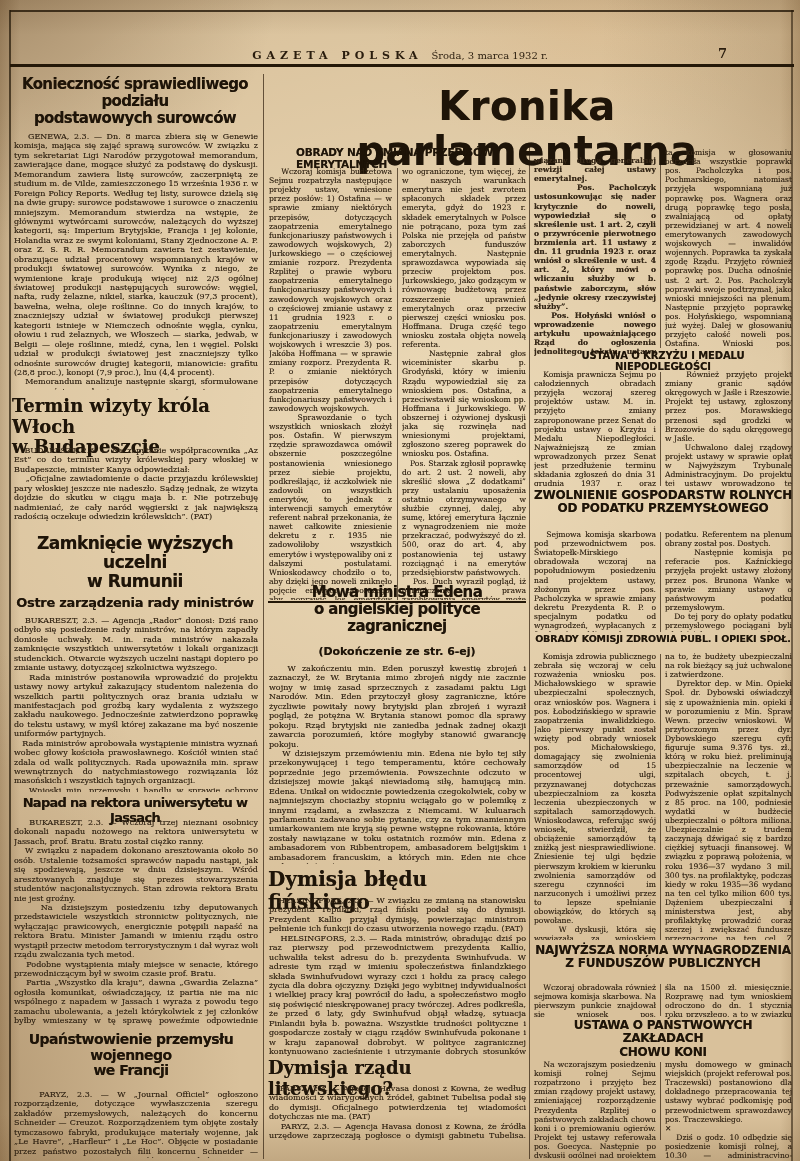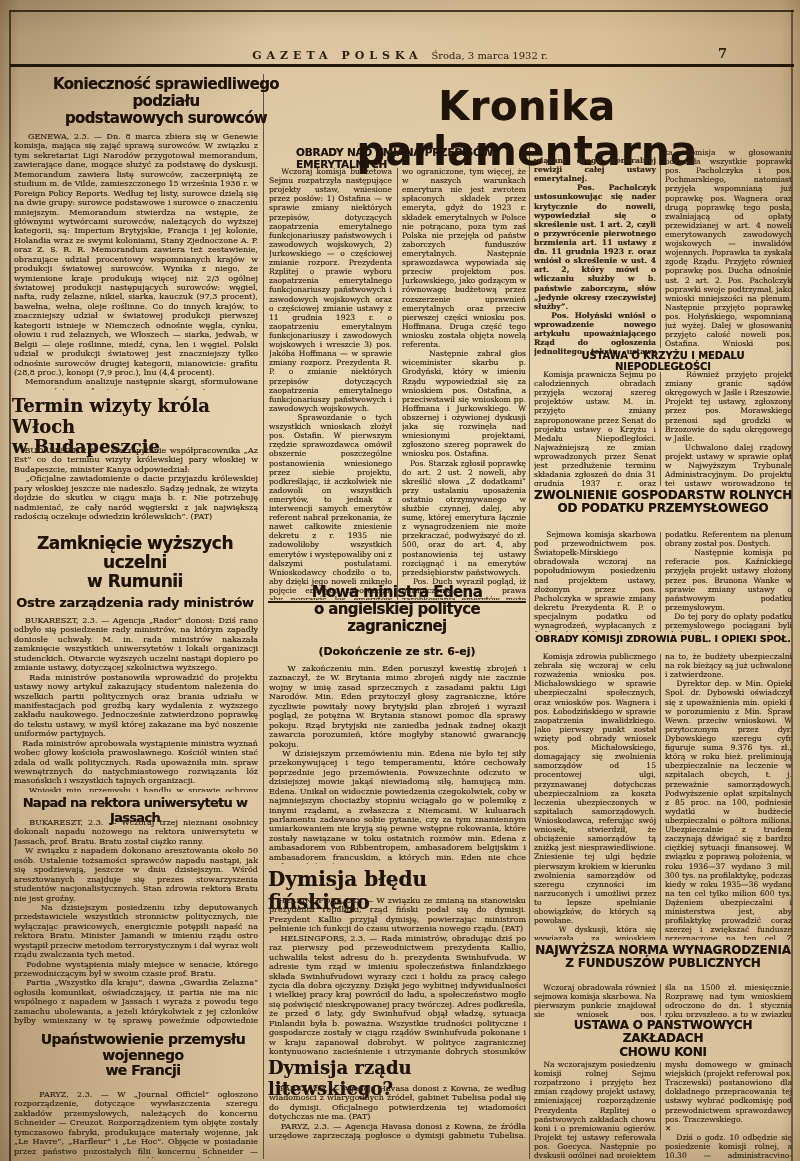--- a/index.html
+++ b/index.html
@@ -48,21 +48,21 @@
   <div class="vline" style="left:263px;top:74px;height:1085px;"></div>
   <div class="vline" style="left:529px;top:144px;height:1015px;"></div>
   <div class="vline" style="left:397px;top:168px;height:432px;"></div>
   <div class="vline" style="left:660px;top:148px;height:200px;"></div>
   <div class="vline" style="left:660px;top:372px;height:114px;"></div>
   <div class="vline" style="left:660px;top:532px;height:100px;"></div>
   <div class="vline" style="left:660px;top:654px;height:286px;"></div>
   <div class="vline" style="left:660px;top:984px;height:32px;"></div>
   <div class="vline" style="left:660px;top:1062px;height:78px;"></div>
 
-  <div class="abs head-sans" style="left:12px;top:76px;width:246px;font-size:15px;letter-spacing:-0.6px;padding-left:31px;">Konieczność sprawiedliwego podziału
+  <div class="abs head-sans" style="left:12px;top:76px;width:246px;font-size:15px;letter-spacing:-0.6px;">Konieczność sprawiedliwego podziału
 podstawowych surowców</div>
   <div class="abs body-text" style="left:14px;top:132px;width:244px;height:258px;">   GENEWA, 2.3. — Dn. 8 marca zbiera się w Genewie komisja, mająca się zająć sprawą surowców. W związku z tym sekretariat Ligi Narodów przygotował memorandum, zawierające dane, mogące służyć za podstawę do dyskusji. Memorandum zawiera listę surowców, zaczerpniętą ze studium m. de Vilde, zamieszczonego 15 września 1936 r. w Foreign Policy Reports. Według tej listy, surowce dzielą się na dwie grupy: surowce podstawowe i surowce o znaczeniu mniejszym. Memorandum stwierdza na wstępie, że głównymi wytwórcami surowców, należących do wyższej kategorii, są: Imperium Brytyjskie, Francja i jej kolonie, Holandia wraz ze swymi koloniami, Stany Zjednoczone A. P. oraz Z. S. R. R. Memorandum zawiera też zestawienie, obrazujące udział procentowy wspomnianych krajów w produkcji światowej surowców. Wynika z niego, że wymienione kraje produkują więcej niż 2/3 ogólnej światowej produkcji następujących surowców: węgiel, nafta, rudy żelazne, nikiel, siarka, kauczuk (97,3 procent), bawełna, wełna, oleje roślinne. Co do innych krajów, to znaczniejszy udział w światowej produkcji pierwszej kategorii istnieje w Niemczech odnośnie węgla, cynku, ołowiu i rud żelaznych, we Włoszech — siarka, jedwab, w Belgii — oleje roślinne, miedź, cyna, len i węgiel. Polski udział w produkcji światowej jest znaczniejszy tylko odnośnie surowców drugiej kategorii, mianowicie: grafitu (28,8 proc.), konopi (7,9 proc.), lnu (4,4 procent).
    Memorandum analizuje następnie skargi, sformułowane przez państwa, ubogie w surowce i przytacza szereg wniosków oraz sugestii, zmierzających do zmiany istniejącego stanu rzeczy. Wnioski te zmierzają m. in. do zniesienia istniejących obecnie przeszkód w wymianach (kontyngenty, zakazy przywozu, taryfy celne i t. d.), generalizacji istniejącej obecnie tylko na niektórych terytoriach zasady otwartych drzwi, przemiany kolonii na tereny mandatowe, lub poddanie kolonii administracji organów międzynarodowych, zawarcia układów międzynarodowych co do rozdziału surowców, udziału przedstawicieli spożywców w koloniach, produkujących surowce i t. d.
    Memorandum przytacza wreszcie dłuższe ustępy z przemówienia przedstawiciela W. Brytanii Morrisona na ostatnim Zgromadzeniu Ligi Narodów. (PAT)</div>
 
   <div class="abs head-serif" style="left:12px;top:396px;width:246px;font-size:18px;">Termin wizyty króla Włoch
 w Budapeszcie</div>
   <div class="abs body-text" style="left:14px;top:446px;width:244px;height:80px;">   BUDAPESZT, 2.3. — Na zapytanie współpracownika „Az Est” co do terminu wizyty królewskiej pary włoskiej w Budapeszcie, minister Kanya odpowiedział:
    „Oficjalne zawiadomienie o dacie przyjazdu królewskiej pary włoskiej jeszcze nie nadeszło. Sądzę jednak, że wizyta dojdzie do skutku w ciągu maja b. r. Nie potrzebuję nadmieniać, że cały naród węgierski z jak największą radością oczekuje odwiedzin królewskich”. (PAT)</div>
 
@@ -77,21 +77,21 @@
 
   <div class="abs head-sans" style="left:12px;top:796px;width:246px;font-size:13px;letter-spacing:-0.7px;">Napad na rektora uniwersytetu w Jassach</div>
   <div class="abs body-text" style="left:14px;top:818px;width:244px;height:208px;">   BUKARESZT, 2.3. — Wczoraj trzej nieznani osobnicy dokonali napadu nożowego na rektora uniwersytetu w Jassach, prof. Bratu. Bratu został ciężko ranny.
    W związku z napadem dokonano aresztowania około 50 osób. Ustalenie tożsamości sprawców napadu nastąpi, jak się spodziewają, jeszcze w dniu dzisiejszym. Wśród aresztowanych znajduje się prezes stowarzyszenia studentów nacjonalistycznych. Stan zdrowia rektora Bratu nie jest groźny.
    Na dzisiejszym posiedzeniu izby deputowanych przedstawiciele wszystkich stronnictw politycznych, nie wyłączając prawicowych, energicznie potępili napaść na rektora Bratu. Minister Jamandi w imieniu rządu ostro wystąpił przeciw metodom terrorystycznym i dał wyraz woli rządu zwalczania tych metod.
    Podobne wystąpienia miały miejsce w senacie, którego przewodniczącym był w swoim czasie prof. Bratu.
    Partia „Wszystko dla kraju”, dawna „Gwardia Zelazna” ogłosiła komunikat, oświadczający, iż partia nie ma nic wspólnego z napadem w Jassach i wyraża z powodu tego zamachu ubolewania, a jeżeli którykolwiek z jej członków byłby wmieszany w tę sprawę poweźmie odpowiednie zarządzenia przeciw niemu. (PAT)
    BUKARESZT, 2.3. — Wczorajszy zamach na rektora uniwersytetu w Jassach, dokonany przypuszczalnie przez ostatnio wydalonych studentów, wywołał w całym społeczeństwie rumuńskim oburzenie. Cała prasa oraz wszystkie stronnictwa polityczne aprobują politykę silnej ręki dla utrzymania porządku w kraju.
    Na podstawie uchwały rady ministrów o zawieszeniu wykładów na wszystkich wyższych uczelniach oraz o zamknięciu wszystkich domów akademickich, jutro rozpoczyna się przymusowa ewakuacja z ośrodków uniwersyteckich studentów, pochodzących z prowincji. Wznowienie wykładów nastąpi po wejściu w życie nowej ustawy o wyższym szkolnictwie, która jest dyskutowana obecnie w parlamencie i przewiduje ostre środki represyjne celem utrzymania porządku na wyższych uczelniach. (PAT)</div>
 
-  <div class="abs head-sans" style="left:20px;top:1032px;width:246px;font-size:14px;letter-spacing:-0.5px;">Upaństwowienie przemysłu wojennego
+  <div class="abs head-sans" style="left:8px;top:1032px;width:246px;font-size:14px;letter-spacing:-0.5px;">Upaństwowienie przemysłu wojennego
 we Francji</div>
   <div class="abs body-text" style="left:14px;top:1090px;width:244px;height:68px;">   PARYZ, 2.3. — W „Journal Officiel” ogłoszono rozporządzenie, dotyczące wywłaszczenia szeregu zakładów przemysłowych, należących do koncernu Schneider — Creuzot. Rozporządzeniem tym objęte zostały tymczasowo fabryki, produkujące materiały wojenne, jak „Le Havre”, „Harfleur” i „Le Hoc”. Objęcie w posiadanie przez państwo pozostałych filii koncernu Schneider — Creuzot nastąpi w terminie późniejszym, który zostanie ustalony przez ministerstwo wojny. (PAT)</div>
 
   <div class="abs head-sans" style="left:266px;top:84px;width:522px;font-size:40px;letter-spacing:.5px;">Kronika parlamentarna</div>
 
   <div class="abs head-sans" style="left:268px;top:147px;width:258px;font-size:10.5px;letter-spacing:-0.2px;text-align:left;margin-left:28px;">OBRADY NAD ZMIANĄ PRZEPISÓW EMERYTALNYCH</div>
   <div class="abs body-text col-text" style="left:269px;top:167px;width:123px;height:433px;">   Wczoraj komisja budżetowa Sejmu rozpatrzyła następujące projekty ustaw, wniesione przez posłów: 1) Ostafina — w sprawie zmiany niektórych przepisów, dotyczących zaopatrzenia emerytalnego funkcjonariuszy państwowych i zawodowych wojskowych, 2) Jurkowskiego — o częściowej zmianie rozporz. Prezydenta Rzplitej o prawie wyboru zaopatrzenia emerytalnego funkcjonariuszy państwowych i zawodowych wojskowych oraz o częściowej zmianie ustawy z 11 grudnia 1923 r. o zaopatrzeniu emerytalnym funkcjonariuszy i zawodowych wojskowych i wreszcie 3) pos. Jakóba Hoffmana — w sprawie zmiany rozporz. Prezydenta R. P. o zmianie niektórych przepisów dotyczących zaopatrzenia emerytalnego funkcjonariuszy państwowych i zawodowych wojskowych.
    Sprawozdanie o tych wszystkich wnioskach złożył pos. Ostafin. W pierwszym rzędzie sprawozdawca omówił obszernie poszczególne postanowienia wniesionego przez siebie projektu, podkreślając, iż aczkolwiek nie zadowoli on wszystkich emerytów, to jednak z interwencji samych emerytów referent nabrał przekonania, że nawet całkowite zniesienie dekretu z r. 1935 nie zadowoliłoby wszystkich emerytów i występowaliby oni z dalszymi postulatami. Wnioskodawcy chodziło o to, aby dzięki jego noweli zniknęło pojęcie emeryta zaborczego, aby poprawić los emerytów najniżej uposażonych, nie naruszając w niczym równowagi budżetowej i szanując prawa nabyte. Nowela pos. Ostafina czyni zadość tym postulatom w granicach zakreślonych przez zasadniczy wymóg utrzymania równowagi budżetowej. Jest ona jednak tylko fragmentem i jak podkreślił sprawozdawca — generalne załatwienie sprawy emerytów musi znaleźć swe rozwiązanie w postaci nowej ustawy emerytalnej, obejmującej całokształt tego niezwykle skomplikowanego zagadnienia.
    Przewidziane nowelą ograniczenie wysokości emerytur dla emerytów zarobkujących dodatkowo w wypadku, kiedy emerytura łącznie z dodatkowym zarobkiem przekracza ich ostatnio otrzymywane uposażenia wraz z dodatkami w służbie czynnej — spotka się niewątpliwie z atakami ze strony emerytów, trzeba jednak pamiętać, że emerytura nie jest gratyfikacją, lecz zaopatrzeniem na wypadek niezdolności do pracy. Jeśli więc emeryt jest zdolny jeszcze do pracy i zajmuje posadę, którąby mógł dostać młody, to słusznym jest z punktu widzenia społecznego, aby jego prawo do emerytury zostało częścio-</div>
   <div class="abs body-text col-text" style="left:402px;top:167px;width:124px;height:433px;">wo ograniczone, tym więcej, że w naszych warunkach emerytura nie jest zwrotem spłaconych składek przez emeryta, gdyż do 1923 r. składek emerytalnych w Polsce nie potrącano, poza tym zaś Polska nie przejęła od państw zaborczych funduszów emerytalnych. Następnie sprawozdawca wypowiada się przeciw projektom pos. Jurkowskiego, jako godzącym w równowagę budżetową przez rozszerzenie uprawnień emerytalnych oraz przeciw pierwszej części wniosku pos. Hoffmana. Druga część tego wniosku została objęta nowelą referenta.

